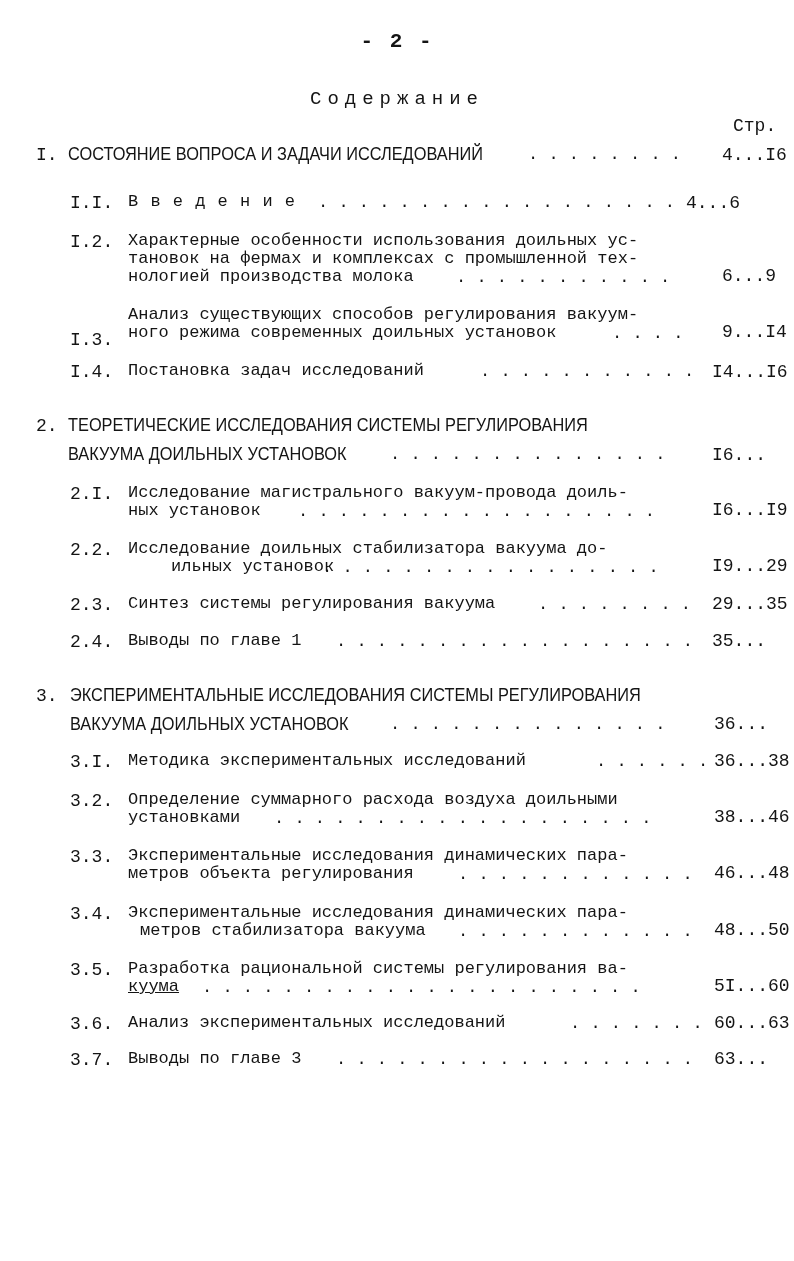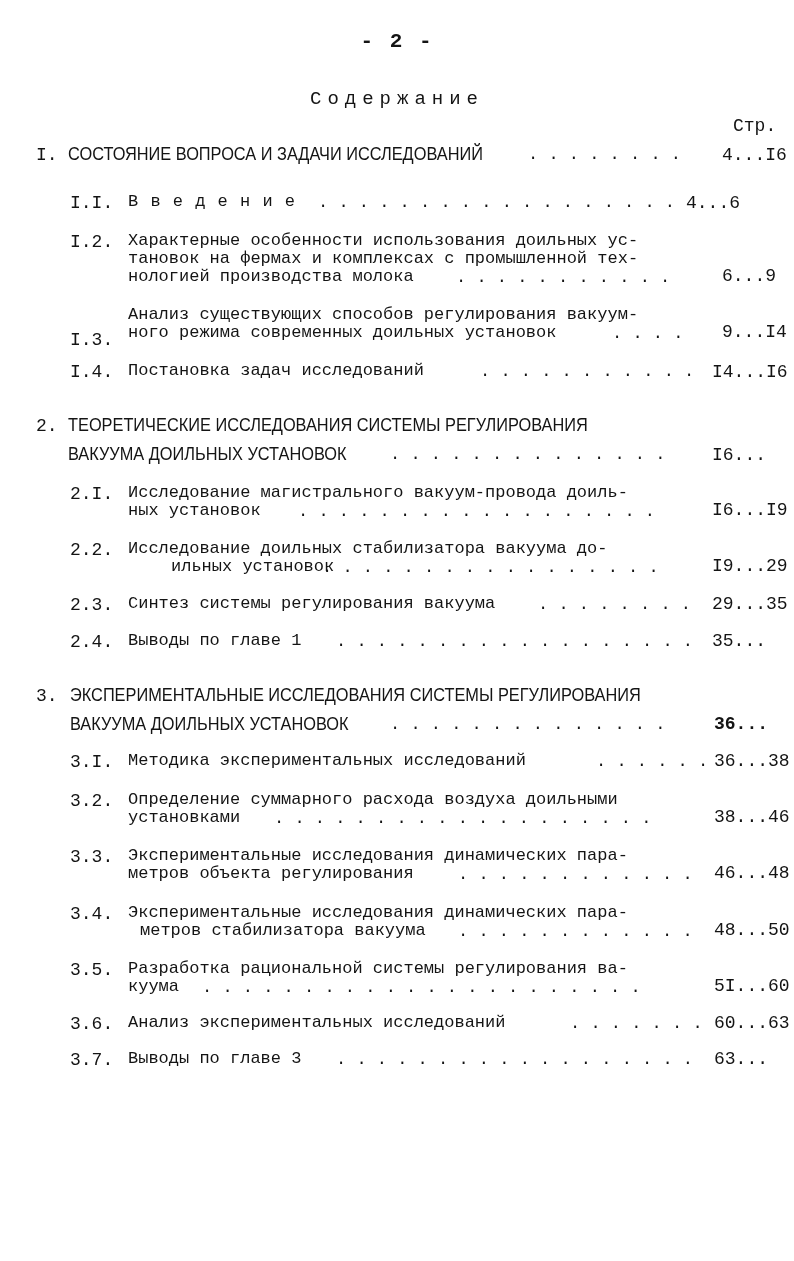--- a/index.html
+++ b/index.html
@@ -99,21 +99,21 @@
   <span class="abs txt" style="left:128px;top:632px;">Выводы по главе 1</span>
   <span class="abs dots" style="left:336px;top:632px;">. . . . . . . . . . . . . . . . . .</span>
   <span class="abs pg" style="left:712px;top:631px;">35...</span>
 </div>
 
 <div>
   <span class="abs num" style="left:36px;top:686px;">3.</span>
   <span class="abs caps" style="left:70px;top:684px;">ЭКСПЕРИМЕНТАЛЬНЫЕ ИССЛЕДОВАНИЯ СИСТЕМЫ РЕГУЛИРОВАНИЯ</span>
   <span class="abs caps" style="left:70px;top:713px;">ВАКУУМА ДОИЛЬНЫХ УСТАНОВОК</span>
   <span class="abs dots" style="left:390px;top:715px;">. . . . . . . . . . . . . .</span>
-  <span class="abs pg" style="left:714px;top:714px;font-weight:bold;">36...</span>
+  <span class="abs pg" style="left:714px;top:714px;">36...</span>
 </div>
 
 <div>
   <span class="abs num" style="left:70px;top:752px;">3.I.</span>
   <span class="abs txt" style="left:128px;top:752px;">Методика экспериментальных исследований</span>
   <span class="abs dots" style="left:596px;top:752px;">. . . . . .</span>
   <span class="abs pg" style="left:714px;top:751px;">36...38</span>
 </div>
 
 <div>
@@ -136,21 +136,21 @@
   <span class="abs num" style="left:70px;top:904px;">3.4.</span>
   <span class="abs txt" style="left:128px;top:904px;">Экспериментальные исследования динамических пара-</span>
   <span class="abs txt" style="left:128px;top:922px;padding-left:12px;">метров стабилизатора вакуума</span>
   <span class="abs dots" style="left:458px;top:922px;">. . . . . . . . . . . .</span>
   <span class="abs pg" style="left:714px;top:920px;">48...50</span>
 </div>
 
 <div>
   <span class="abs num" style="left:70px;top:960px;">3.5.</span>
   <span class="abs txt" style="left:128px;top:960px;">Разработка рациональной системы регулирования ва-</span>
-  <span class="abs txt" style="left:128px;top:978px;">куума</span>
+  <span class="abs txt" style="left:128px;top:978px;text-decoration:underline;">куума</span>
   <span class="abs dots" style="left:202px;top:978px;">. . . . . . . . . . . . . . . . . . . . . .</span>
   <span class="abs pg" style="left:714px;top:976px;">5I...60</span>
 </div>
 
 <div>
   <span class="abs num" style="left:70px;top:1014px;">3.6.</span>
   <span class="abs txt" style="left:128px;top:1014px;">Анализ экспериментальных исследований</span>
   <span class="abs dots" style="left:570px;top:1014px;">. . . . . . .</span>
   <span class="abs pg" style="left:714px;top:1013px;">60...63</span>
 </div>

